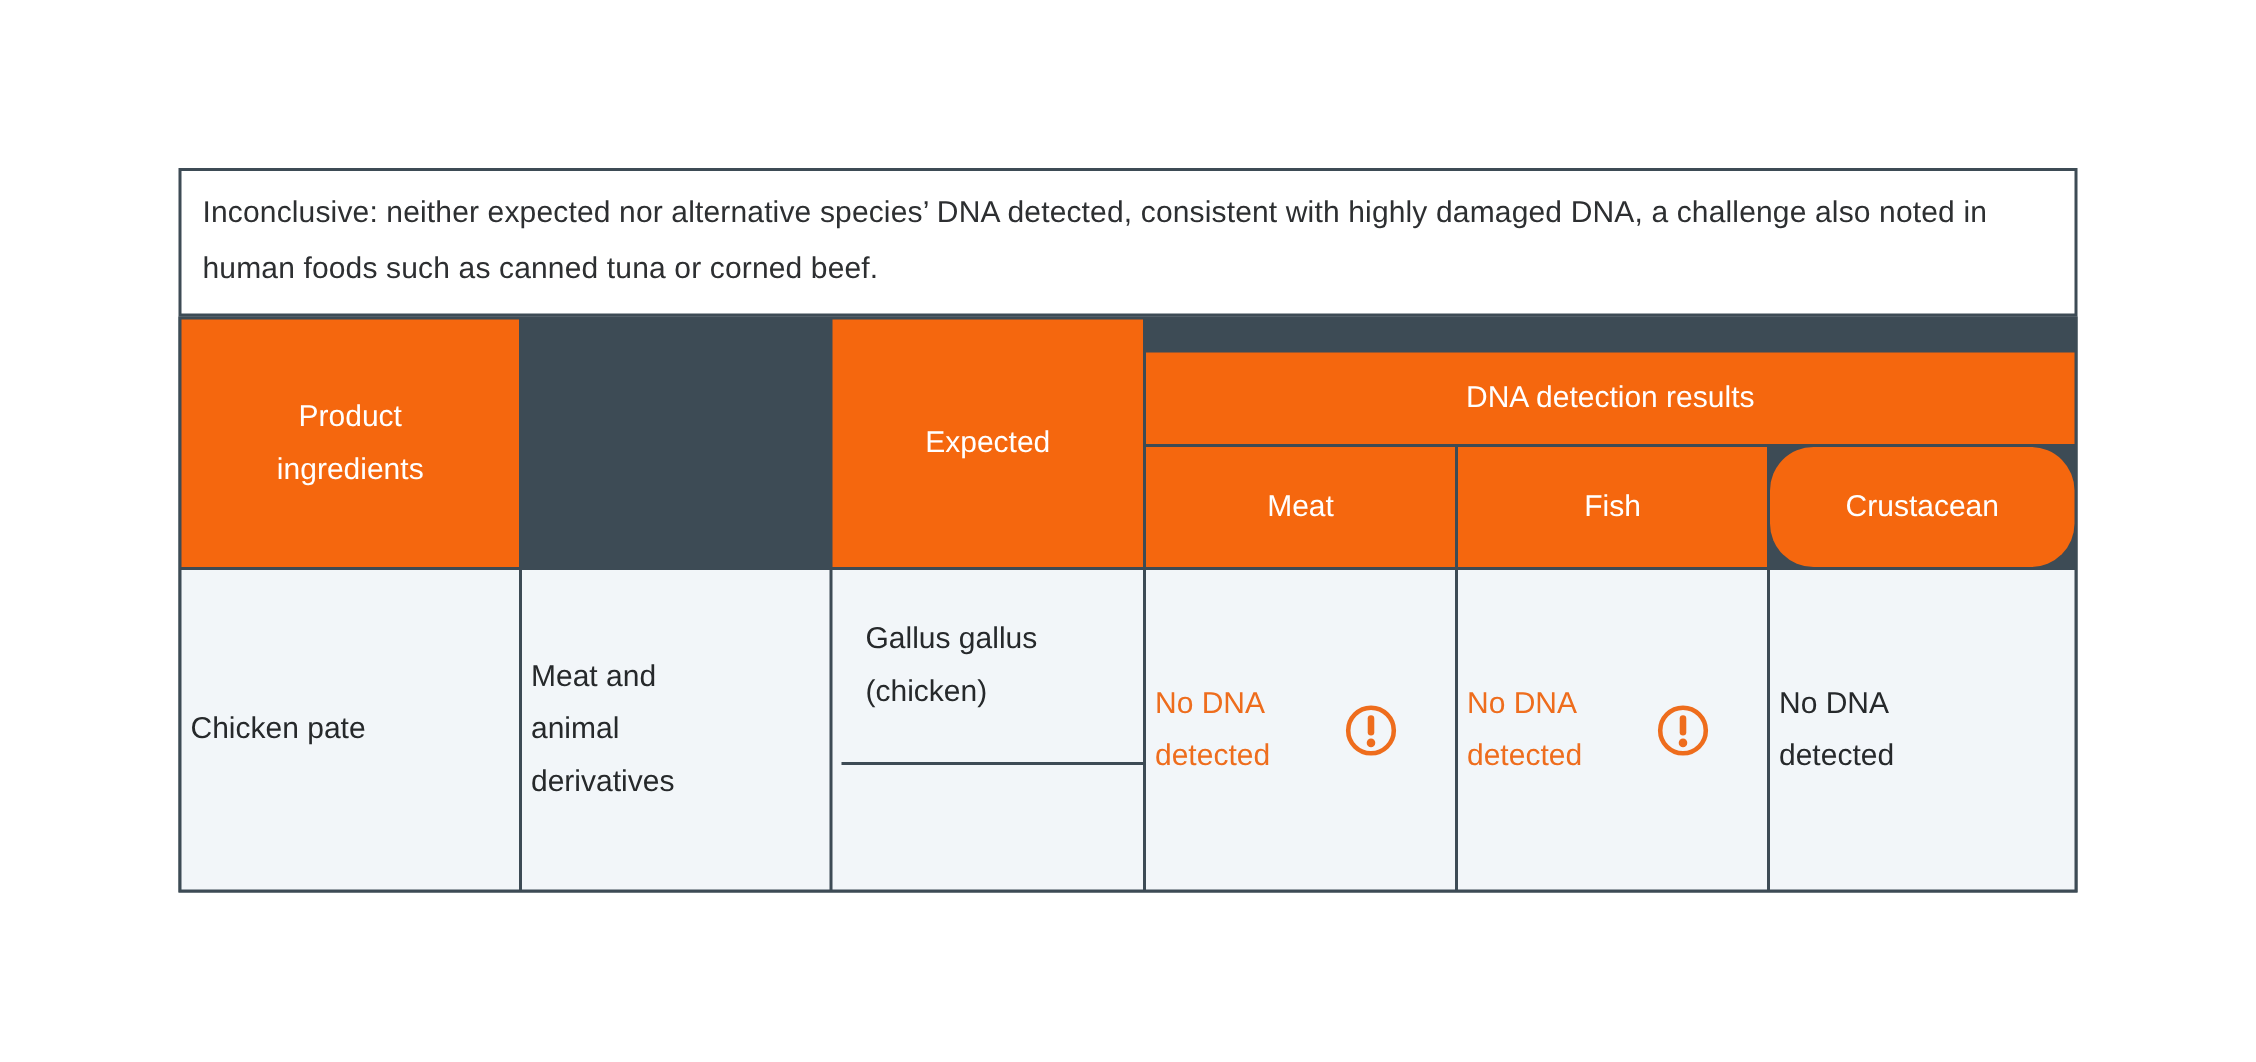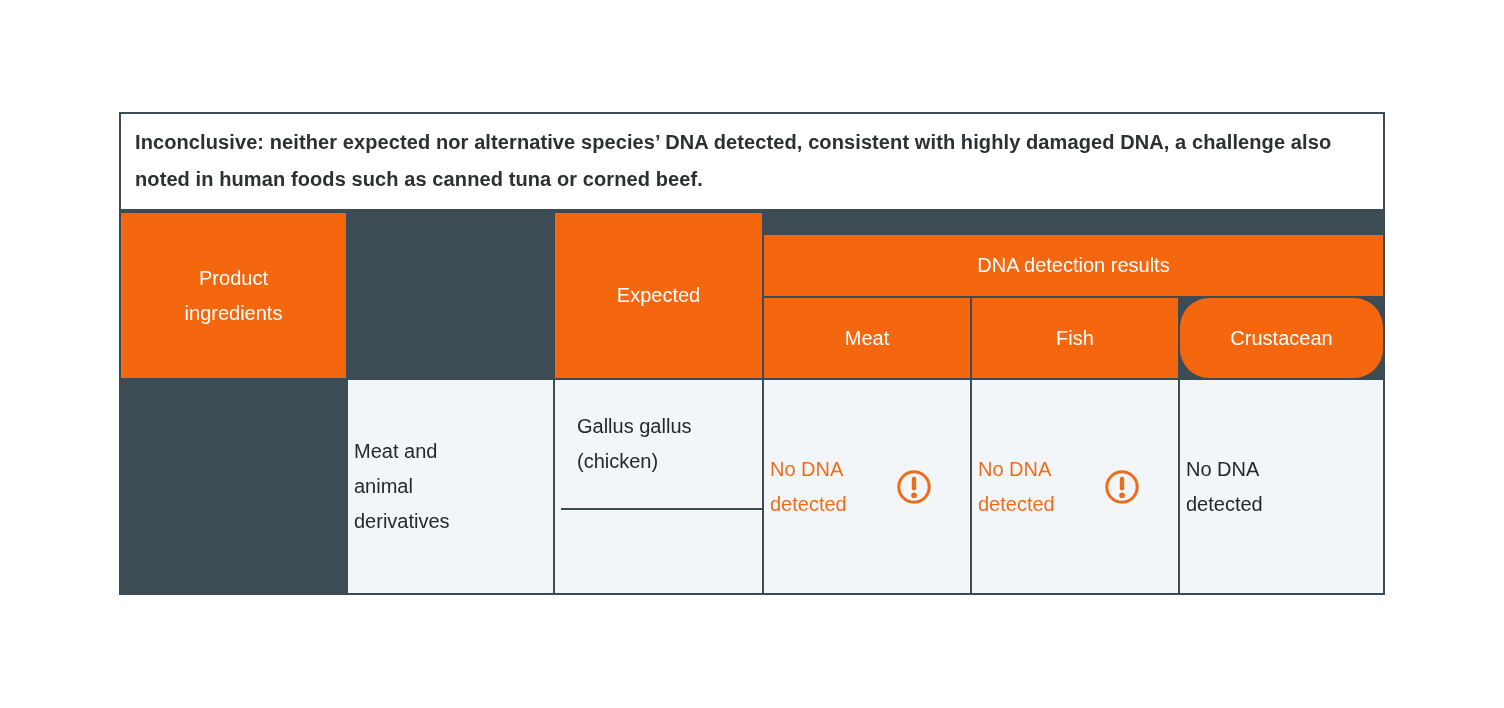--- a/index.html
+++ b/index.html
@@ -31,21 +31,20 @@
     width: 1266px;
   }
 
   
   .note-box {
     width: 1266px;
     min-height: 99px;
     border: 2px solid var(--border);
     background: #fff;
     padding: 10px 14px;
-    font-weight: bold;
   }
   .note-box p {
     font-size: 20px;
     line-height: 37px;
     color: #2d2f31;
     letter-spacing: 0.1px;
   }
 
   
   .table-grid {
@@ -141,20 +140,23 @@
       <div class="cell head h-fish">
         <span>Fish</span>
       </div>
       <div class="cell head h-meat">
         <span>Meat</span>
       </div>
       <div class="cell head h-crustacean">
         <span>Crustacean</span>
       </div>
 
+      <div class="cell body b-product">
+        <span>Chicken pate</span>
+      </div>
 
       <div class="cell body b-ingredients">
         <span class="wrap-ingred">Meat and animal derivatives</span>
       </div>
 
       <div class="cell body b-expected">
         <div class="expected-sub top">
           <span class="wrap-narrow">Gallus gallus (chicken)</span>
         </div>
         <div class="expected-divider"></div>

